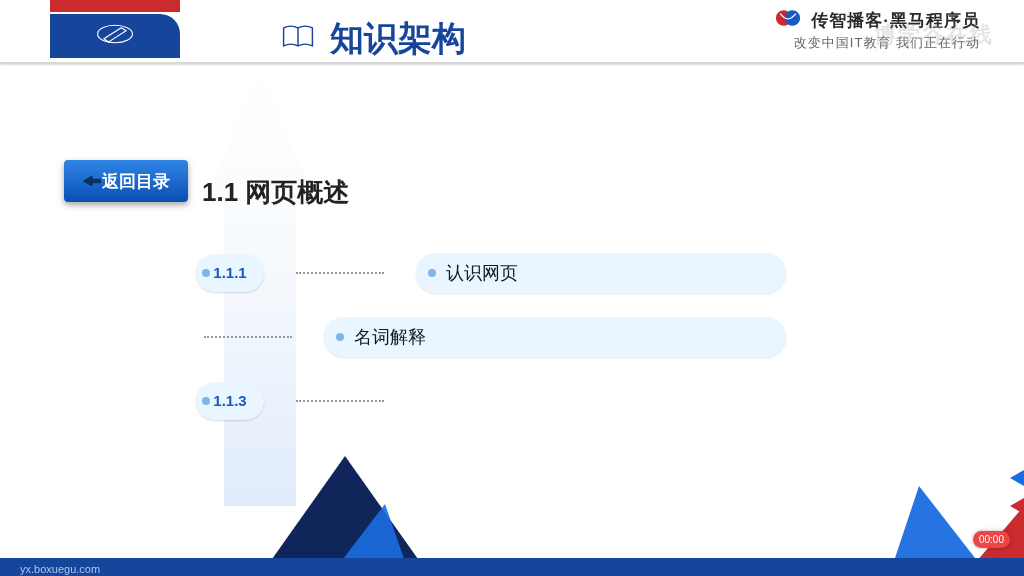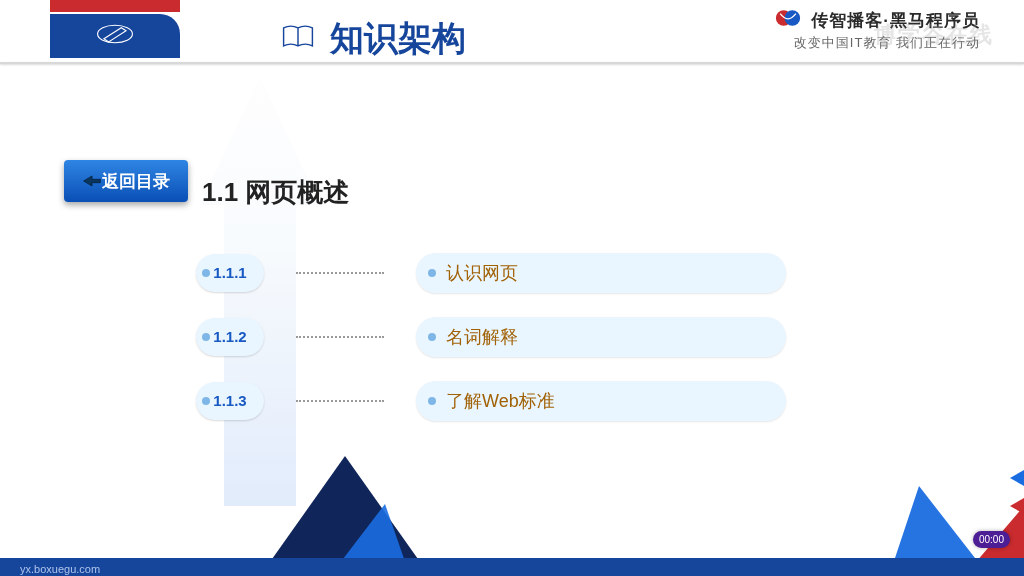--- a/index.html
+++ b/index.html
@@ -102,21 +102,21 @@
     content: ""; position: absolute; left: 6px; top: 50%; transform: translateY(-50%);
     width: 8px; height: 8px; border-radius: 50%; background: #7fb6e8;
   }
   .dots {
     flex-shrink: 0; width: 88px; height: 0;
     border-top: 2px dotted #999; margin: 0 8px;
   }
   .topic-bar {
     flex-grow: 1; height: 40px; background: #eaf6ff;
     border-radius: 20px; line-height: 40px; padding-left: 30px;
-    color: #a16207; font-size: 18px; font-weight: 500;
+    color: #0f172a; font-size: 18px; font-weight: 500;
     position: relative;
     box-shadow: 0 1px 2px rgba(0,0,0,.1);
   }
   .topic-bar::before {
     content: ""; position: absolute; left: 12px; top: 50%; transform: translateY(-50%);
     width: 8px; height: 8px; border-radius: 50%; background: #7fb6e8;
   }
 
   
   .footer-bar {
@@ -156,21 +156,21 @@
     border-right: 14px solid #1a6de0;
   }
   .tri-small-r {
     position: absolute; bottom: 62px; right: 0;
     width: 0; height: 0;
     border-top: 8px solid transparent; border-bottom: 8px solid transparent;
     border-right: 14px solid #c92b2f;
   }
   .timestamp {
     position: absolute; right: 14px; bottom: 28px;
-    background: #4c1d95; color: #fff; font-size: 10px;
+    background: #ef4444; color: #fff; font-size: 10px;
     border-radius: 10px; padding: 3px 6px;
     box-shadow: 0 0 4px rgba(0,0,0,.3);
   }
 </style>
 </head>
 <body>
 
 <div class="topbar">
   <div class="red-strip"></div>
   <div class="blue-tab">
@@ -218,28 +218,26 @@
 
 <div class="section-title">1.1  网页概述</div>
 
 <div class="items">
   <div class="item-row">
     <div class="num-pill">1.1.1</div>
     <div class="dots"></div>
     <div class="topic-bar">认识网页</div>
   </div>
   <div class="item-row">
-    <div class="num-pill">1.1.2</div>
     <div class="dots"></div>
     <div class="topic-bar">名词解释</div>
   </div>
   <div class="item-row">
     <div class="num-pill">1.1.3</div>
     <div class="dots"></div>
-    <div class="topic-bar">了解Web标准</div>
   </div>
 </div>
 
 <div class="tri-dark"></div>
 <div class="tri-blue"></div>
 <div class="tri-blue-r"></div>
 <div class="tri-red"></div>
 <div class="tri-small-b"></div>
 <div class="tri-small-r"></div>
 <div class="timestamp">00:00</div>

